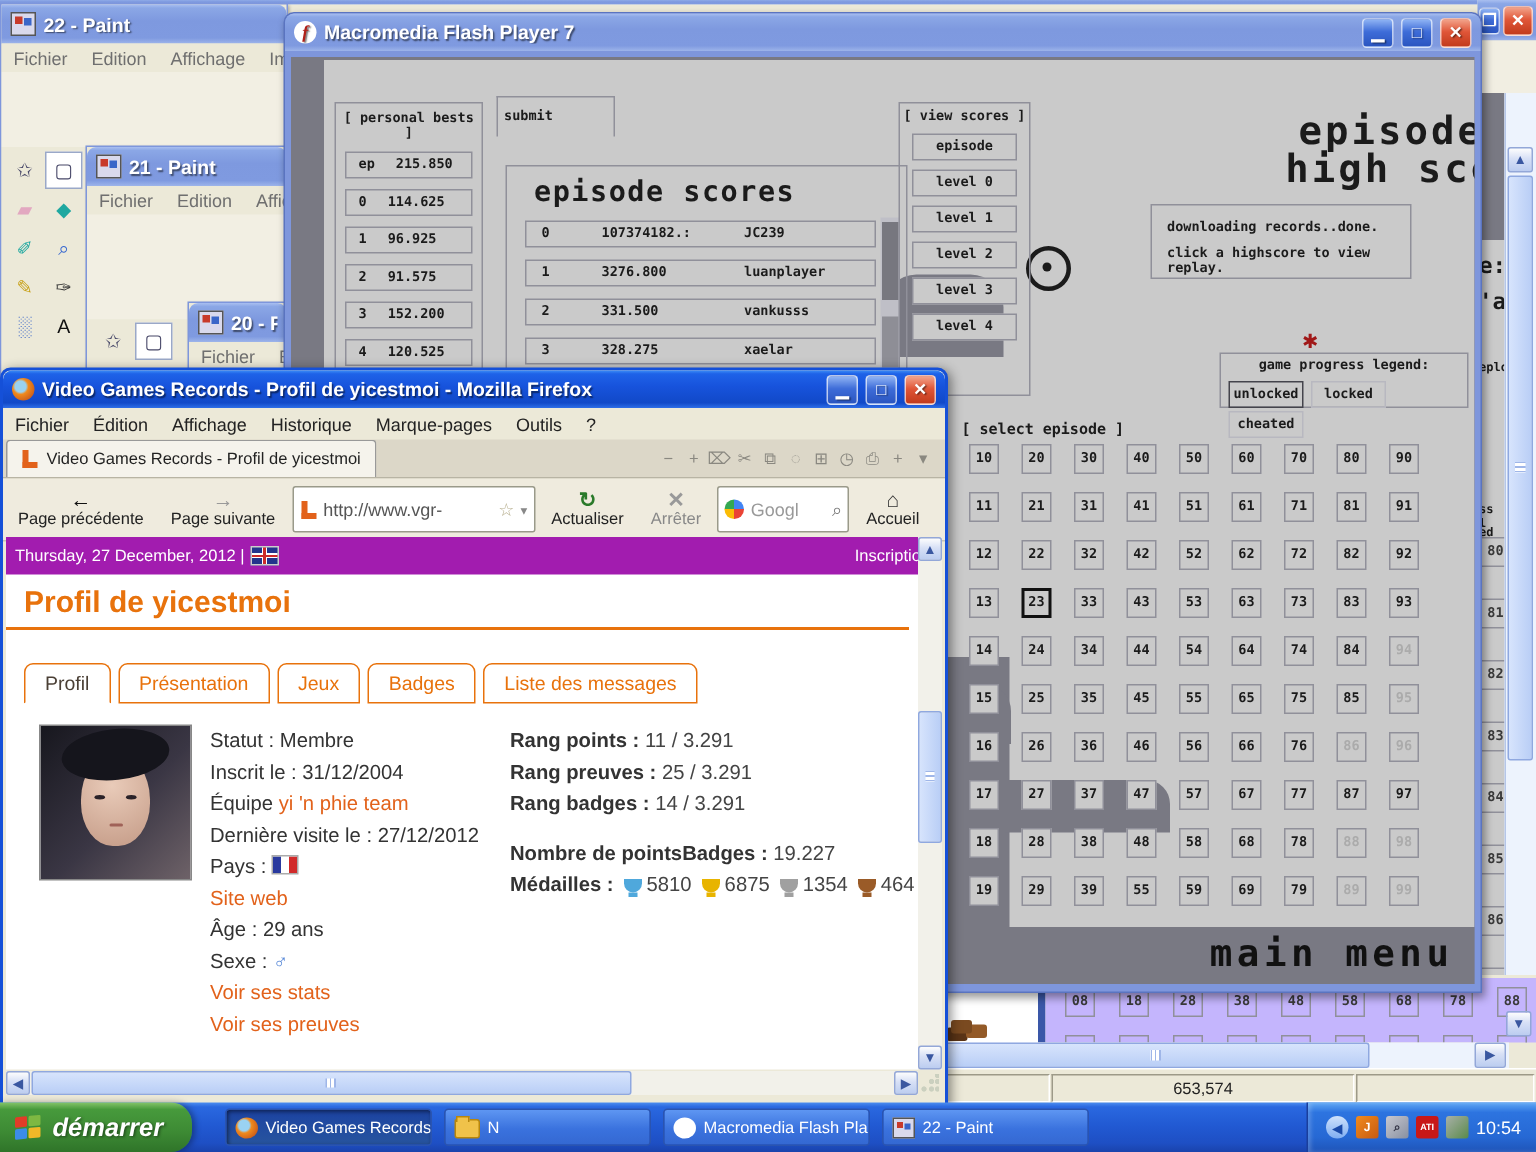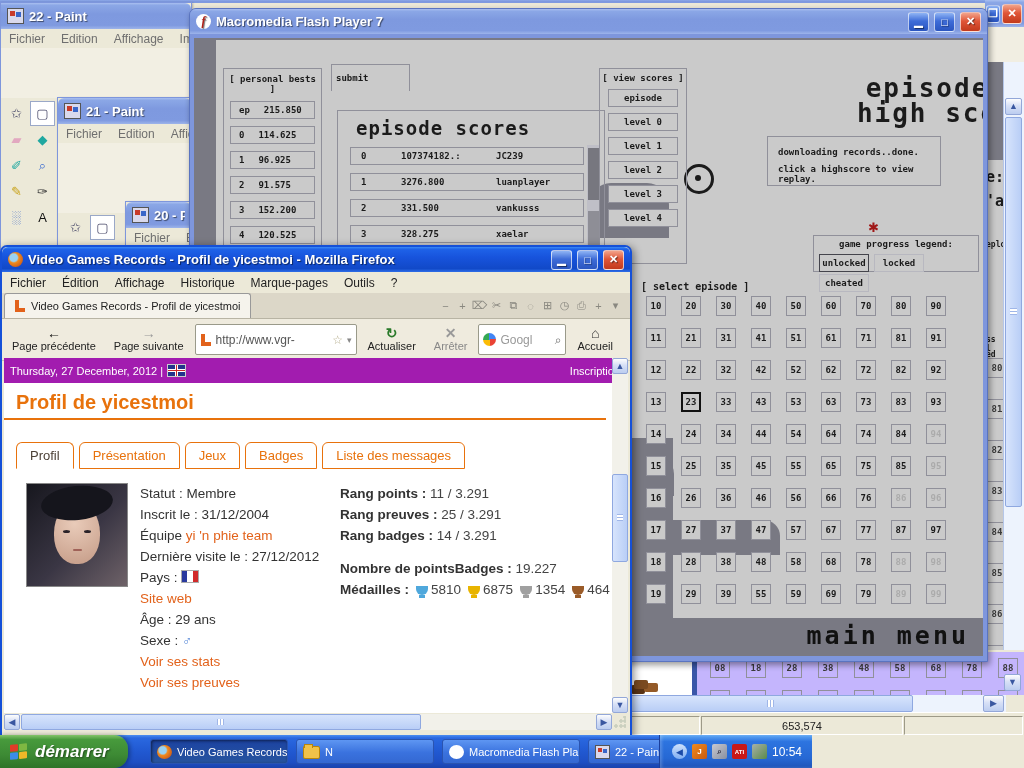--- a/index.html
+++ b/index.html
@@ -117,21 +117,21 @@
   .avatar{width:100px;height:102px;border:1px solid #888;position:relative;overflow:hidden;
     background:linear-gradient(135deg,#17171E,#3A3644 55%,#6E6268);}
   .face{position:absolute;left:27px;top:18px;width:46px;height:62px;border-radius:50% 50% 46% 46%;
     background:radial-gradient(circle at 45% 35%,#E9CBB9,#C9A18D 85%);}
   .hair{position:absolute;left:14px;top:2px;width:72px;height:34px;border-radius:50%;
     background:#15151C;transform:rotate(-6deg);}
   .eye{position:absolute;top:28px;width:7px;height:3px;background:#2A2228;border-radius:50%;}
   .mouth{position:absolute;top:47px;left:19px;width:9px;height:2px;background:#A06258;border-radius:2px;}
 
   
-  #taskbar{left:0;top:735px;width:812px;height:33px;
+  #taskbar{left:0;top:735px;width:1024px;height:33px;
     background:linear-gradient(180deg,#4D8EF0 0%,#2A68E0 9%,#2159D2 48%,#1E4FC4 82%,#1A43AC);}
   #startbtn{position:absolute;left:0;top:0;width:128px;height:33px;border-radius:0 14px 14px 0;
     background:linear-gradient(180deg,#84C46A 0%,#479A3C 14%,#3D8A34 60%,#2F7429);
     display:flex;align-items:center;gap:7px;padding-left:10px;box-sizing:border-box;
     color:#fff;font-style:italic;font-weight:bold;font-size:17px;text-shadow:1px 1px 2px #0007;
     box-shadow:2px 0 4px #0005;}
   .winflag{width:18px;height:16px;display:grid;grid-template-columns:8px 8px;grid-auto-rows:7px;
     gap:1px;transform:skewY(-6deg);}
   .winflag span{border-radius:1px;}
   .task{display:flex;align-items:center;gap:5px;width:138px;height:25px;margin-top:4px;

